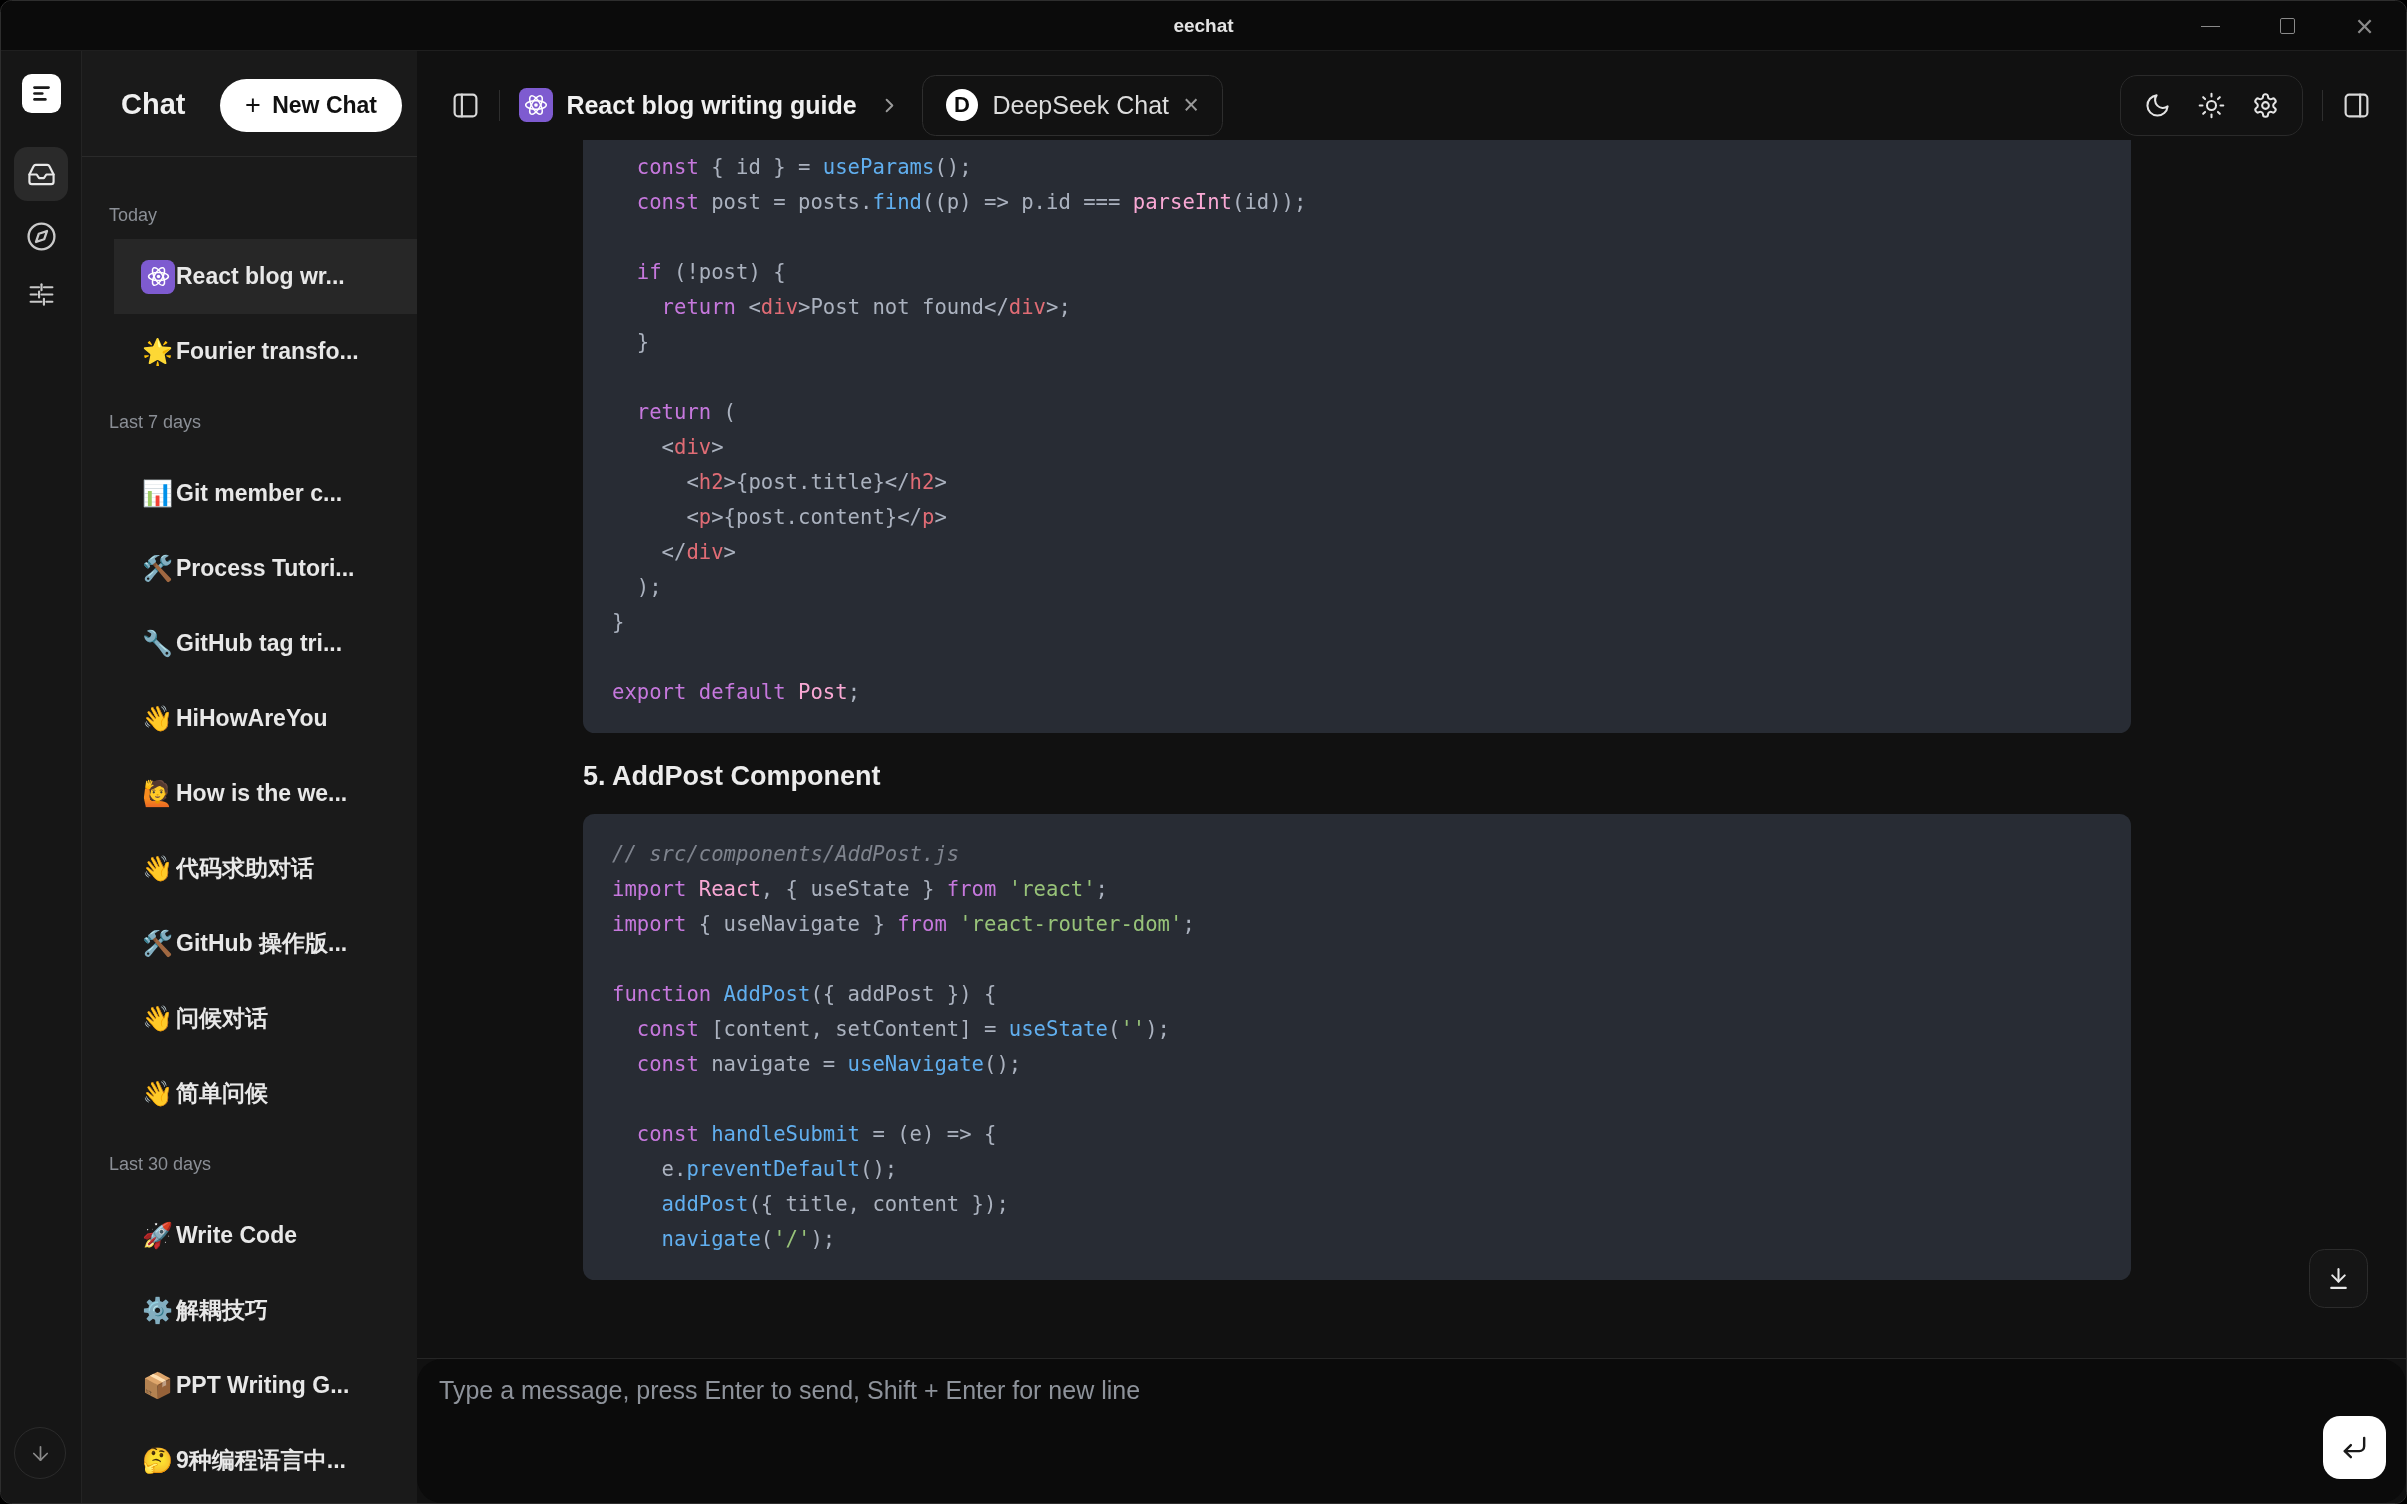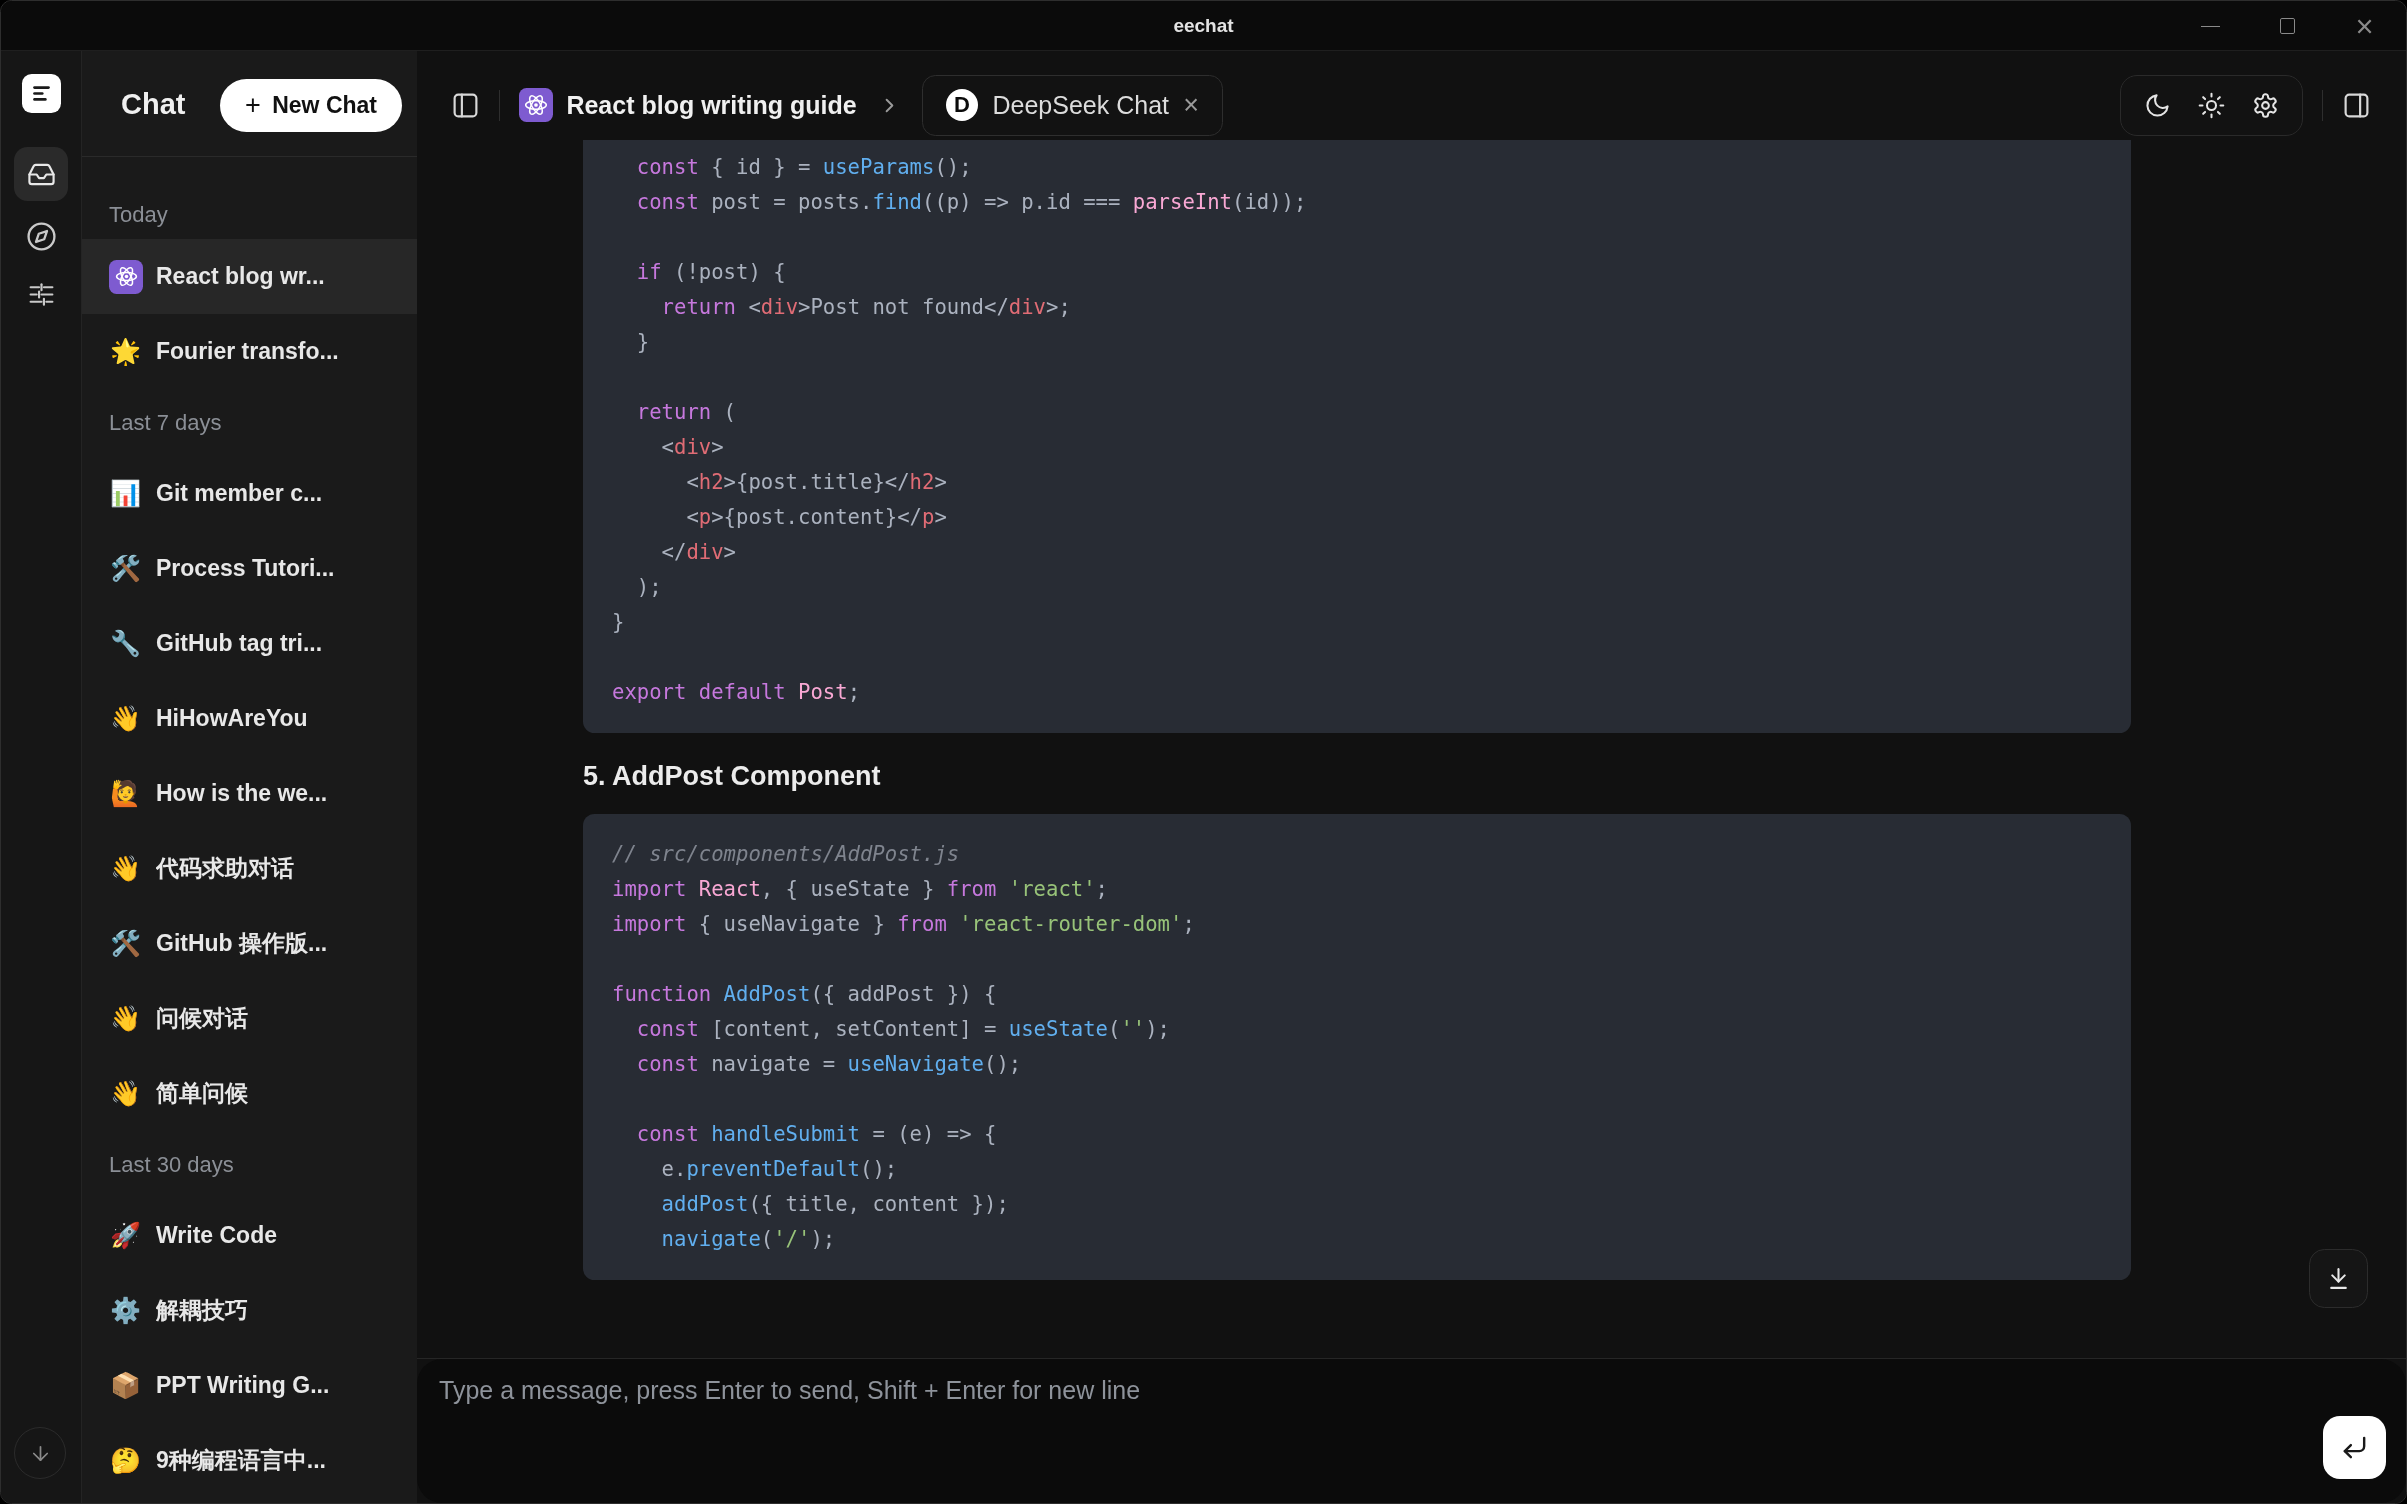--- a/index.html
+++ b/index.html
@@ -27,23 +27,23 @@
   .rail-down { position:absolute; left:13.4px; bottom:24px; width:52px; height:52px; border:1px solid #2b2b2b; border-radius:50%; display:flex; align-items:center; justify-content:center; color:#8a8a8a; }
 
   
   .sidebar { position:absolute; left:81px; top:50px; bottom:0; width:335px; background:#1a1a1a; overflow:hidden; }
   .sidebar-header { position:absolute; left:12px; top:0; width:100%; height:105px; }
   .sidebar-title { position:absolute; left:27px; top:50%; transform:translateY(-50%); color:#f0f0f0; font-size:29px; font-weight:700; }
   .new-chat-btn { position:absolute; right:27px; top:28px; height:53px; padding:0 25px; background:#fff; border-radius:27px; display:flex; align-items:center; gap:11.5px; color:#111; font-size:23px; font-weight:700; cursor:pointer; }
   .new-chat-plus { font-size:27px; font-weight:400; line-height:1; }
   .sidebar-divider { position:absolute; left:0; top:105px; width:100%; height:1px; background:#2a2a2a; }
   .sidebar-list { position:absolute; left:0; top:140px; width:100%; }
-  .section-label { height:67px; display:flex; align-items:center; padding-left:27px; color:#8b8f96; font-size:22px; }
+  .section-label { height:67px; display:flex; align-items:center; padding-left:27px; color:#8b8f96; font-size:18px; }
   .section-label:first-child { height:48px; }
-  .chat-item { height:75px; display:flex; align-items:center; gap:13px; padding-left:27px; color:#e8e8e8; font-size:23px; font-weight:700; cursor:pointer; }
+  .chat-item { height:75px; display:flex; align-items:center; gap:1px; padding-left:27px; color:#e8e8e8; font-size:23px; font-weight:700; cursor:pointer;margin-left:32px; }
   .chat-item.active { background:#272727; }
   .chat-item-icon { width:34px; min-width:34px; font-size:25px; text-align:center; font-family:"DejaVu Sans", sans-serif; }
   .chat-item-icon.atom-badge-sm { width:34px; height:34px; background:#7e5bd0; border-radius:7.6px; display:flex; align-items:center; justify-content:center; }
   .chat-item-icon.atom-badge-sm svg { width:25px; height:25px; }
   .chat-item-label { white-space:nowrap; overflow:hidden; }
 
   
   .main { position:absolute; left:416px; top:50px; right:0; bottom:0; background:#111111; }
   .main-header { position:absolute; left:0; top:0; width:100%; height:89px; display:flex; align-items:center; padding:19px 35px 0 34px; }
   .hicon { color:#d8d8d8; display:flex; align-items:center; }

